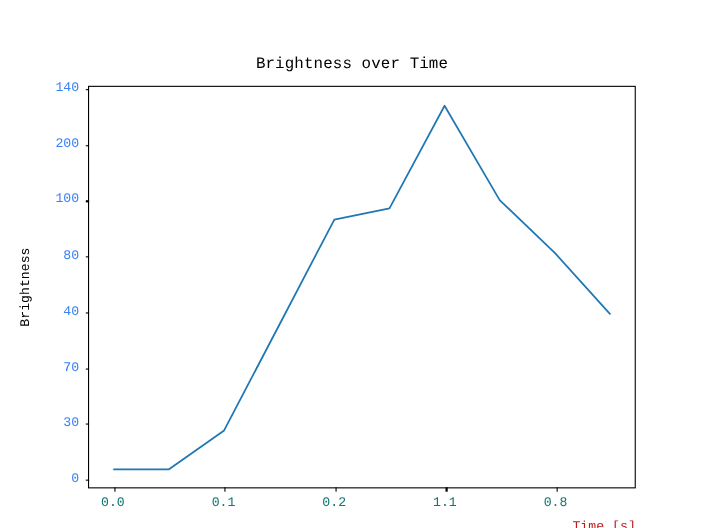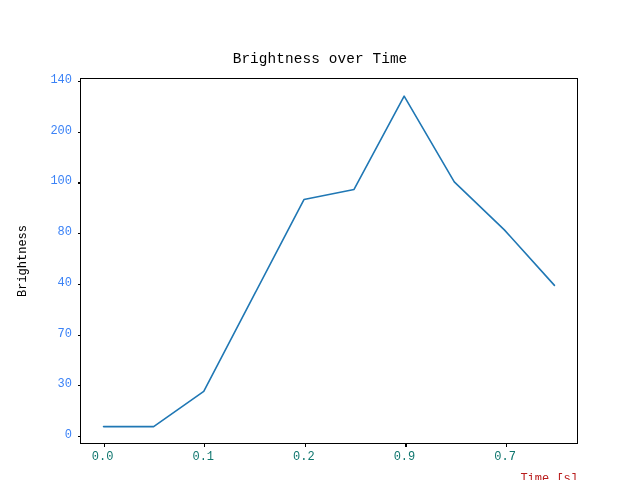--- a/index.html
+++ b/index.html
@@ -125,22 +125,22 @@
       <div class="ytick-mark" style="top: 103.484px;"></div>
       <div class="ytick-mark" style="top: 52.7568px;"></div>
       <div class="ytick-mark" style="top: 2.02911px;"></div>
     </div>
 
   <div id="ticks-layer"></div>
   <div id="labels-layer">
       <div class="xtick-label" style="left: 102.636px;">0.0</div>
       <div class="xtick-label" style="left: 203.242px;">0.1</div>
       <div class="xtick-label" style="left: 303.848px;">0.2</div>
-      <div class="xtick-label" style="left: 404.455px;">0.9</div>
-      <div class="xtick-label" style="left: 505.061px;">0.7</div>
+      <div class="xtick-label" style="left: 404.455px;">1.1</div>
+      <div class="xtick-label" style="left: 505.061px;">0.8</div>
       <div class="ytick-label" style="top: 415.123px;">0</div>
       <div class="ytick-label" style="top: 364.395px;">30</div>
       <div class="ytick-label" style="top: 313.667px;">70</div>
       <div class="ytick-label" style="top: 262.94px;">40</div>
       <div class="ytick-label" style="top: 212.212px;">80</div>
       <div class="ytick-label" style="top: 161.484px; text-align: right;">100</div>
       <div class="ytick-label" style="top: 110.757px;">200</div>
       <div class="ytick-label" style="top: 60.0291px;">140</div>
     </div>
 

